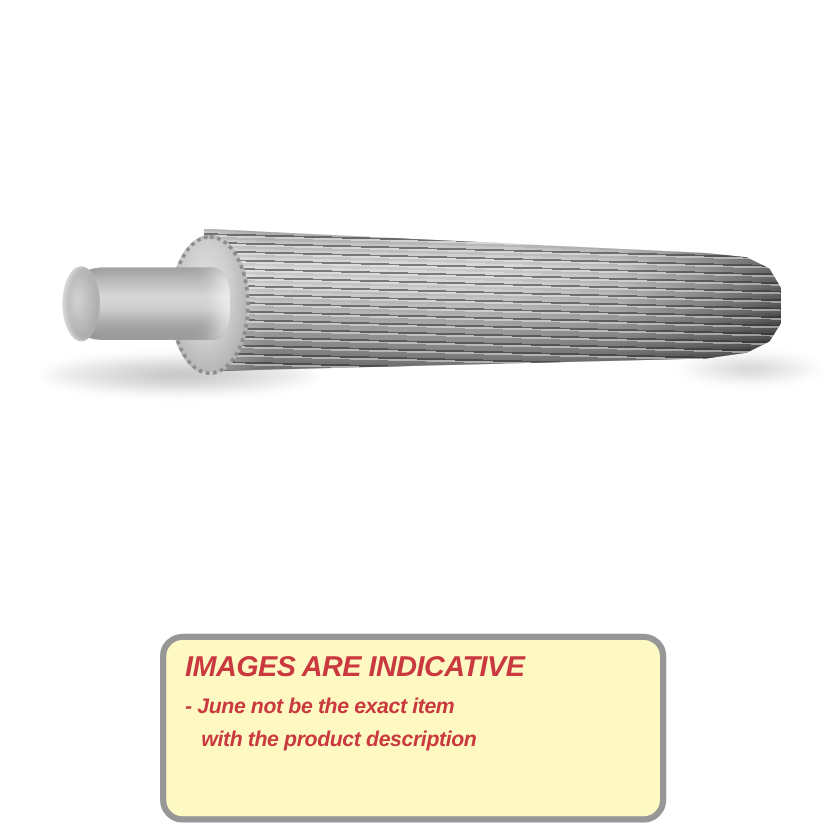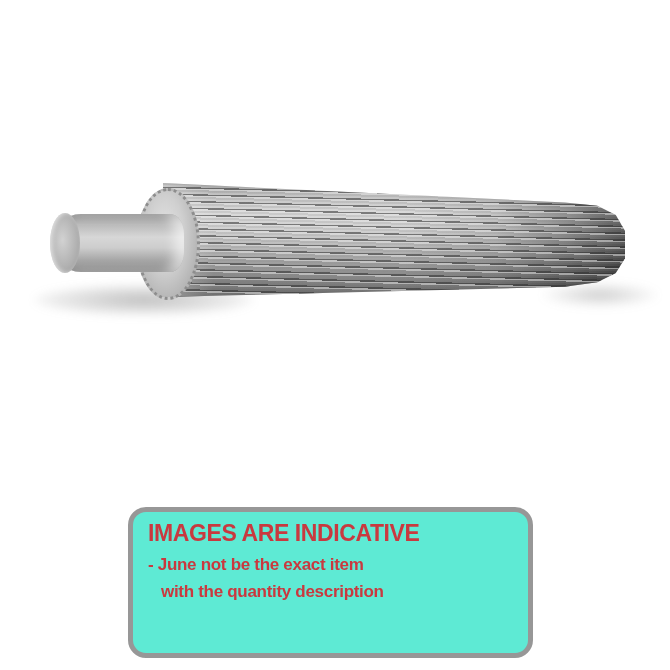--- a/index.html
+++ b/index.html
@@ -75,22 +75,23 @@
     box-shadow: inset 2px 0 4px rgba(255,255,255,.6);
   }
 
   
   .notice {
     position: absolute; left: 128px; top: 507px; width: 405px; height: 151px;
     box-sizing: border-box;
     border: 5px solid var(--notice-border, #979797);
     border-radius: 18px;
     padding: 7px 6px 0 15px;
-    background: #5eead4;
+    background: #fef9c3;
     color: var(--notice-color, #c9393f);
+    font-style: italic;
   }
   .notice-title {
     font-weight: bold;
     font-size: 23px;
     line-height: 28px;
     letter-spacing: -0.4px;
     margin-bottom: 5px;
     white-space: nowrap;
   }
   .notice-line {
@@ -112,16 +113,16 @@
     <div class="shadow-right"></div>
     <div class="bar"></div>
     <div class="cap"></div>
     <div class="shaft"></div>
     <div class="shaft-face"></div>
   </div>
 
   <div class="notice">
     <div class="notice-title">IMAGES ARE INDICATIVE</div>
     <div class="notice-line">- June not be the exact item</div>
-    <div class="notice-line indent">with the quantity description</div>
+    <div class="notice-line indent">with the product description</div>
   </div>
 
 </div>
 
 </body></html>

